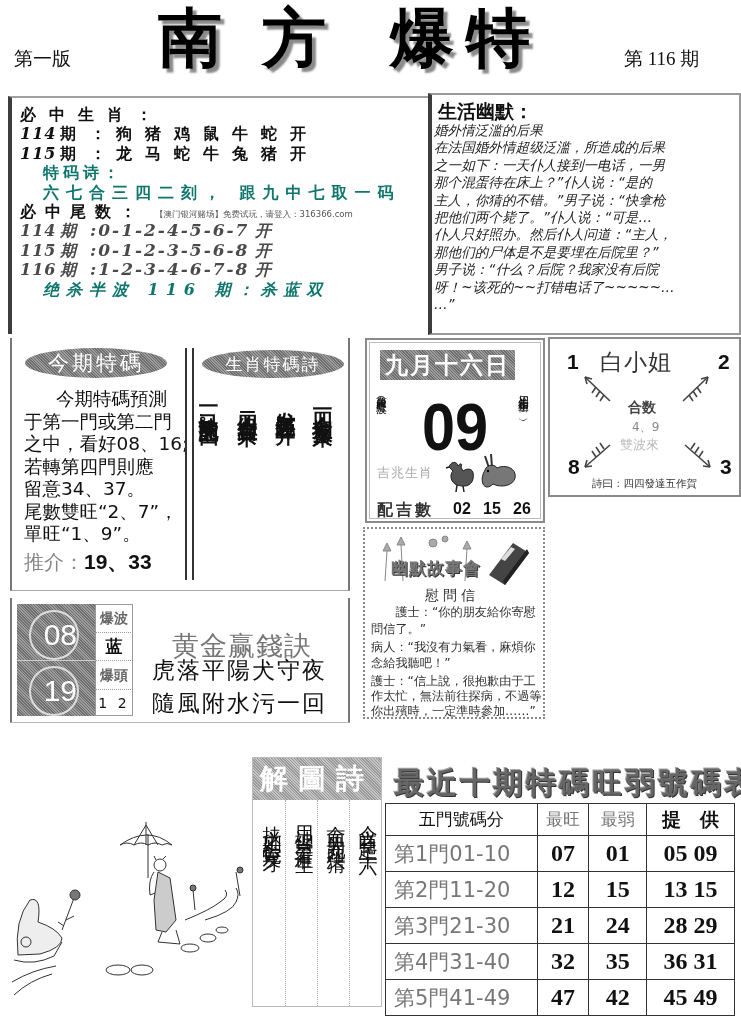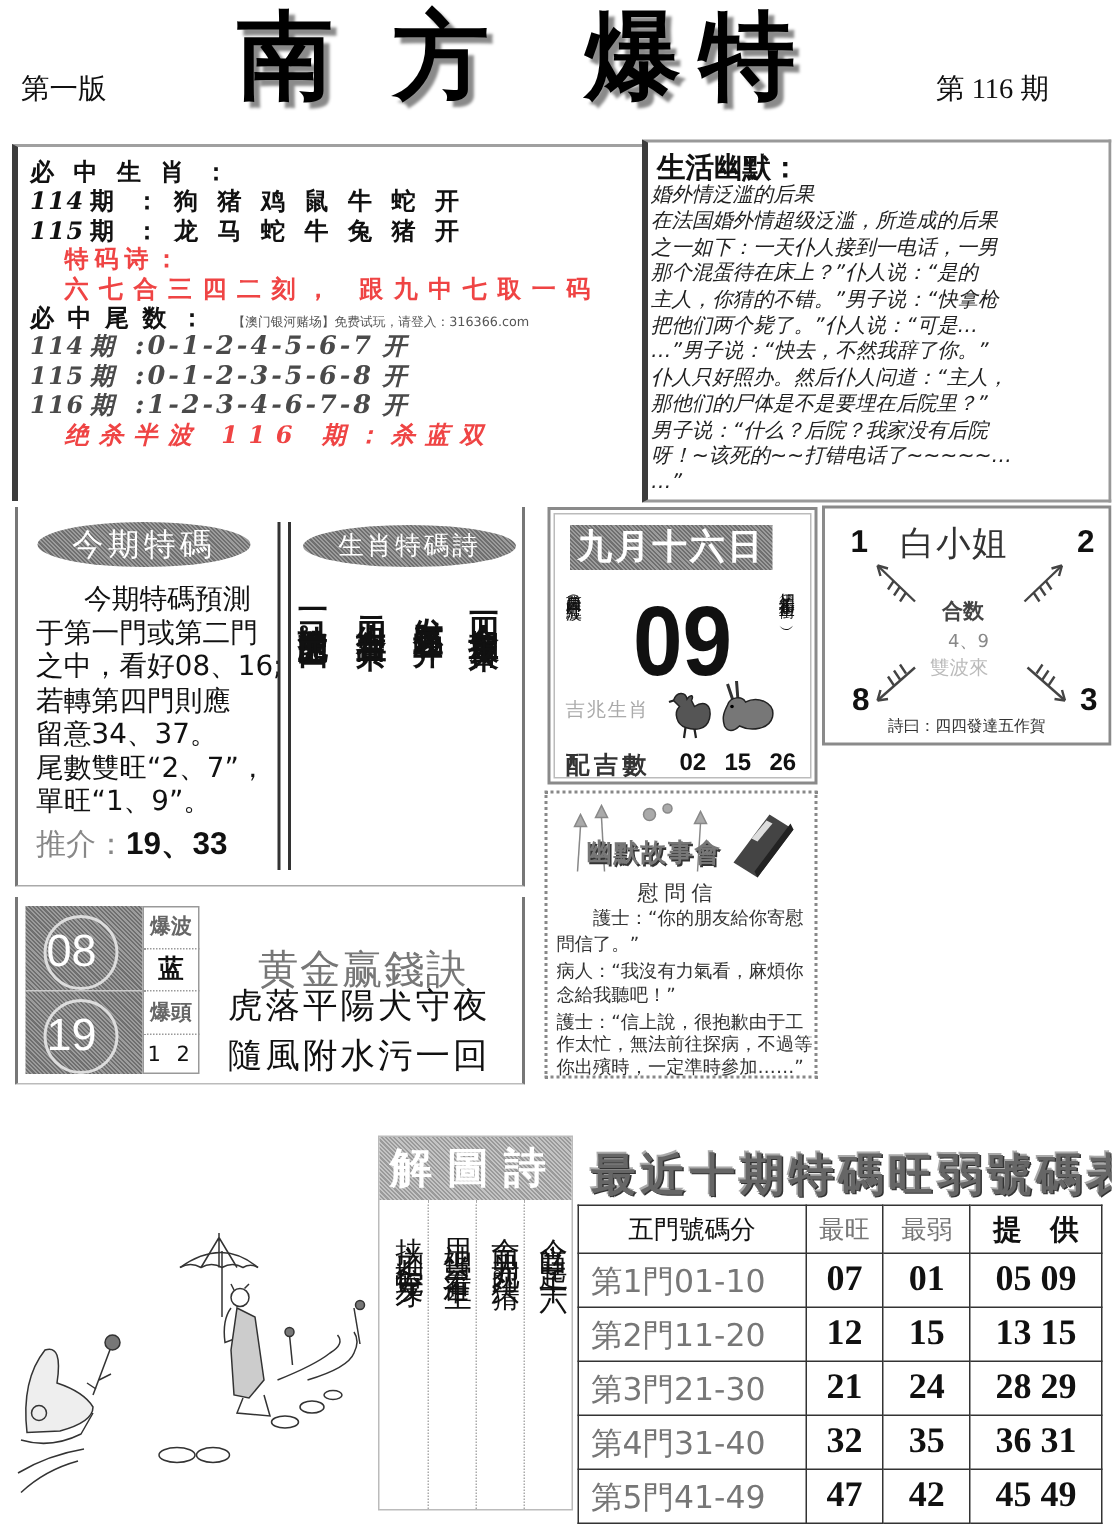--- a/index.html
+++ b/index.html
@@ -17,21 +17,21 @@
               text-shadow:4px 4px 2px #8a8a8a;color:#000;}
 
   
   #pred{left:8px;top:96px;width:418px;height:236px;border-left:4px solid #3c3c3c;border-top:2px solid #a0a0a0;}
   #pred .rows{position:absolute;left:8px;top:7px;right:0;}
   #pred .row{height:19.4px;line-height:19.4px;white-space:nowrap;font-family:"DejaVu Serif",serif;font-weight:bold;font-size:16px;}
   .per{font-style:italic;display:inline-block;width:40px;letter-spacing:1px;}
   .unit{display:inline-block;width:30px;}
   .sep{display:inline-block;width:26px;}
   .sp{letter-spacing:13px;}
-  .grayrow{color:#ef4444;padding-left:23px;}
+  .grayrow{color:#0f766e;padding-left:23px;}
   .tailrow{color:#4a4a4a;font-style:italic;}
   .ad{font-size:8.5px;font-weight:normal;color:#555;letter-spacing:0;margin-left:10px;font-family:"DejaVu Sans",sans-serif;}
 
   
   #humor{left:428px;top:93px;width:307px;height:238px;border-left:4px solid #3c3c3c;border-top:2px solid #999;border-right:2px solid #999;border-bottom:2px solid #999;}
   #humor .h{position:absolute;left:6px;top:4px;font-family:"DejaVu Serif",serif;font-weight:bold;font-size:19px;}
   #humor .body{position:absolute;left:2px;top:27px;right:0;}
   #humor .ln{height:17.4px;line-height:17.4px;font-size:13.6px;font-style:italic;white-space:nowrap;overflow:hidden;color:#222;}
 
   
@@ -51,21 +51,21 @@
   
   #bxj{left:548px;top:337px;width:189px;height:156px;border:2px solid #8a8a8a;}
   .cn{position:absolute;font-family:"Liberation Sans",sans-serif;font-weight:bold;font-size:21px;}
 
   
   #story{left:363px;top:527px;width:178px;height:188px;border:2px dotted #888;}
   #story .ln{position:absolute;left:6px;font-size:12.2px;white-space:nowrap;color:#333;}
 
   
   #gold{left:10px;top:598px;width:336px;height:124px;border-left:2px solid #777;border-right:2px solid #777;border-bottom:1px solid #bbb;}
-  .circ{position:absolute;width:46px;height:46px;border-radius:50%;border:2px solid #ddd;color:#fff;font-family:"Liberation Sans",sans-serif;font-size:30px;text-align:left;line-height:46px;}
+  .circ{position:absolute;width:46px;height:46px;border-radius:50%;border:2px solid #ddd;color:#fff;font-family:"Liberation Sans",sans-serif;font-size:30px;text-align:right;line-height:46px;}
   .lab{position:absolute;left:83px;width:38px;text-align:center;border-bottom:1px dotted #999;font-size:14px;}
 
   
   #jtp{left:252px;top:757px;width:128px;height:248px;border:1px solid #bbb;}
   #jtp .hd{position:absolute;left:0;top:0;width:128px;height:42px;color:#fff;font-size:28px;text-align:center;line-height:42px;letter-spacing:10px;font-family:"DejaVu Serif",serif;font-weight:bold;}
   #jtp .col{position:absolute;top:52px;width:32px;height:190px;writing-mode:vertical-rl;font-size:19px;letter-spacing:5px;text-align:start;}
 
   
   .tbltitle{left:394px;top:763px;font-size:30px;font-weight:bold;color:#666;letter-spacing:3px;
             text-shadow:1px 1px 0 #333,-1px -1px 0 #aaa;font-family:"DejaVu Serif",serif;white-space:nowrap;}
@@ -119,21 +119,20 @@
 
 <div class="abs" id="humor">
   <div class="h">生活幽默：</div>
   <div class="body">
     <div class="ln">婚外情泛滥的后果</div>
     <div class="ln">在法国婚外情超级泛滥，所造成的后果</div>
     <div class="ln">之一如下：一天仆人接到一电话，一男</div>
     <div class="ln">那个混蛋待在床上？”仆人说：“是的</div>
     <div class="ln">主人，你猜的不错。”男子说：“快拿枪</div>
     <div class="ln">把他们两个毙了。”仆人说：“可是…</div>
-    <div class="ln">…”男子说：“快去，不然我辞了你。”</div>
     <div class="ln">仆人只好照办。然后仆人问道：“主人，</div>
     <div class="ln">那他们的尸体是不是要埋在后院里？”</div>
     <div class="ln">男子说：“什么？后院？我家没有后院</div>
     <div class="ln">呀！~该死的~~打错电话了~~~~~…</div>
     <div class="ln">…”</div>
   </div>
 </div>
 
 <div class="abs" id="mid">
   <div class="oval tex" style="left:13px;top:10px;width:142px;font-size:21px;letter-spacing:3px">今期特碼</div>

